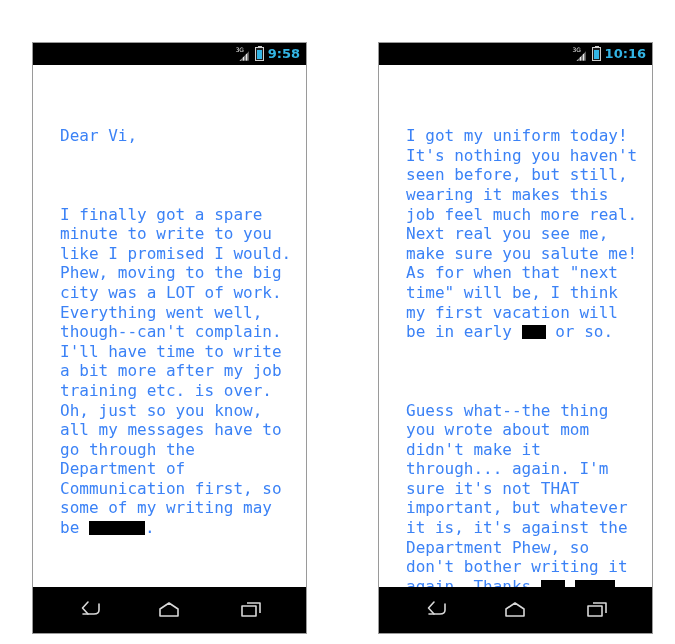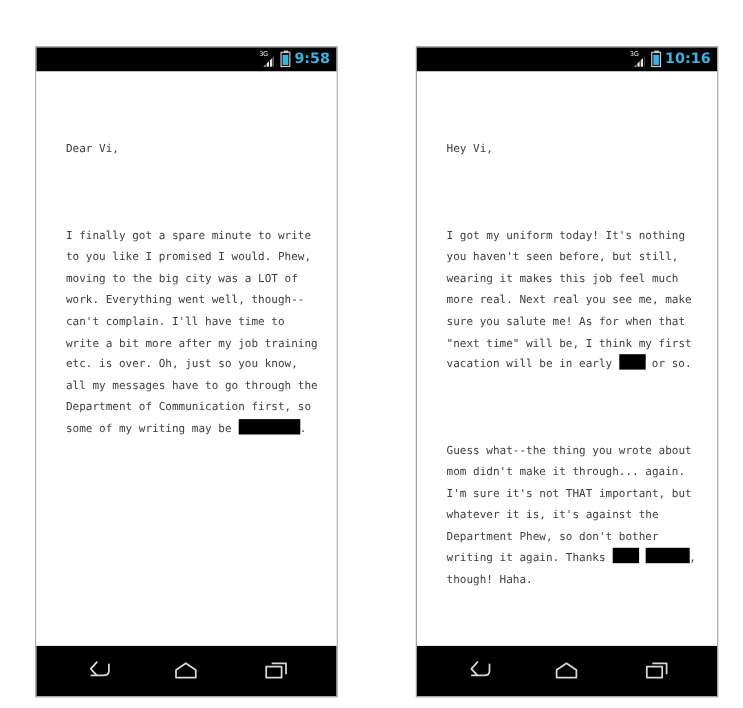--- a/index.html
+++ b/index.html
@@ -107,23 +107,23 @@
   
   .screen {
     flex: 1 1 auto;
     background: #ffffff;
     overflow: hidden;
     position: relative;
   }
   .message {
     padding: 22px 14px 0 27px;
     font-family: "DejaVu Sans Mono", monospace;
-    font-size: 10px;
+    font-size: 16px;
     line-height: 19.6px;
-    color: #404040;
+    color: #3b82f6;
     white-space: pre-wrap;
     word-break: normal;
   }
   .message p {
     margin: 0 0 19.6px 0;
   }
   .message p:last-child { margin-bottom: 0; }
 
   .redact {
     display: inline-block;
@@ -222,21 +222,20 @@
             <line x1="12" y1="13" x2="12" y2="4" stroke="#000" stroke-width="0.9"></line>
           </svg>
         </span>
         <span class="battery-icon"></span>
         <span class="status-time">10:16</span>
       </div>
     </div>
 
     <div class="screen">
       <div class="message">
-        <p>Hey Vi,</p>
         <p><span>I got my uniform today! It's nothing you haven't seen before, but still, wearing it makes this job feel much more real. Next real you see me, make sure you salute me! As for when that "next time" will be, I think my first vacation will be in early </span><span class="redact r3"></span><span> or so.</span></p>
         <p><span>Guess what--the thing you wrote about mom didn't make it through... again. I'm sure it's not THAT important, but whatever it is, it's against the Department Phew, so don't bother writing it again. Thanks </span><span class="redact r3"></span><span> </span><span class="redact r5"></span><span>, though! Haha.</span></p>
         
       </div>
     </div>
 
     <div class="navbar">
       <div class="navbtn">
         <svg width="26" height="20" viewBox="0 0 26 20" aria-hidden="true">
           <path d="M24 4 L24 10 Q24 14 19 14 L8 14" fill="none" stroke="#d8d8d8" stroke-width="1.6" stroke-linecap="round"></path>

